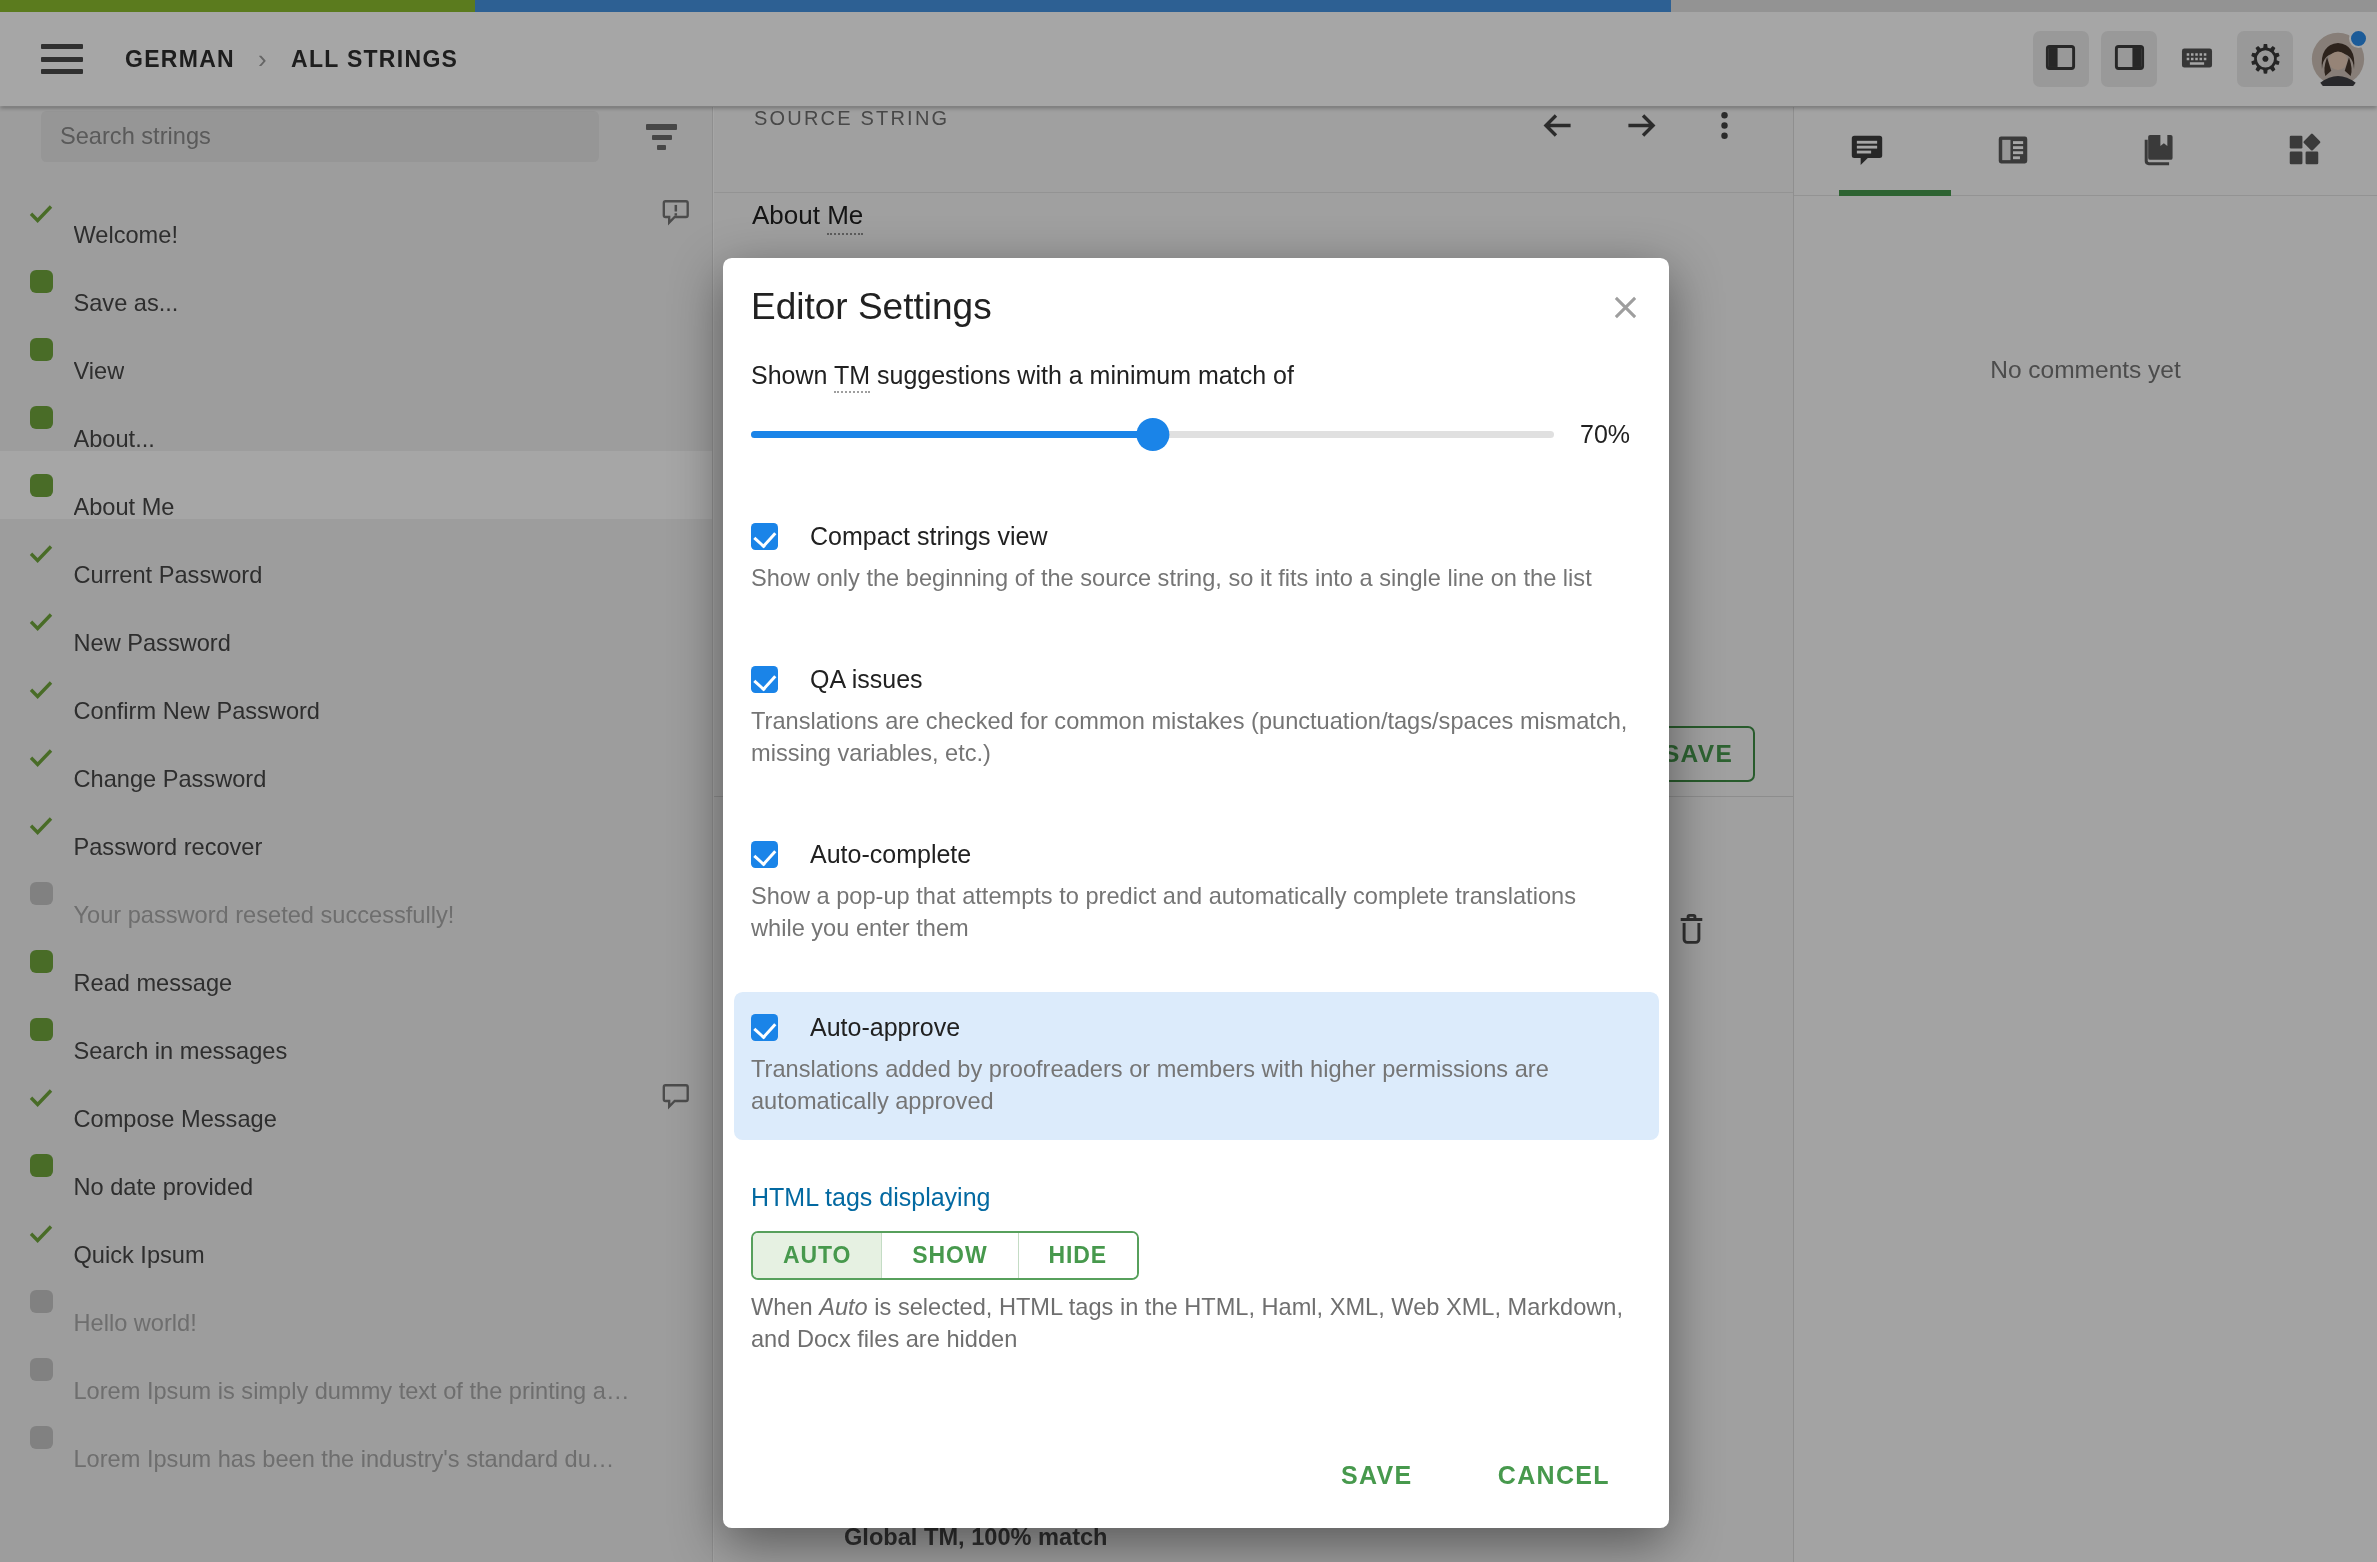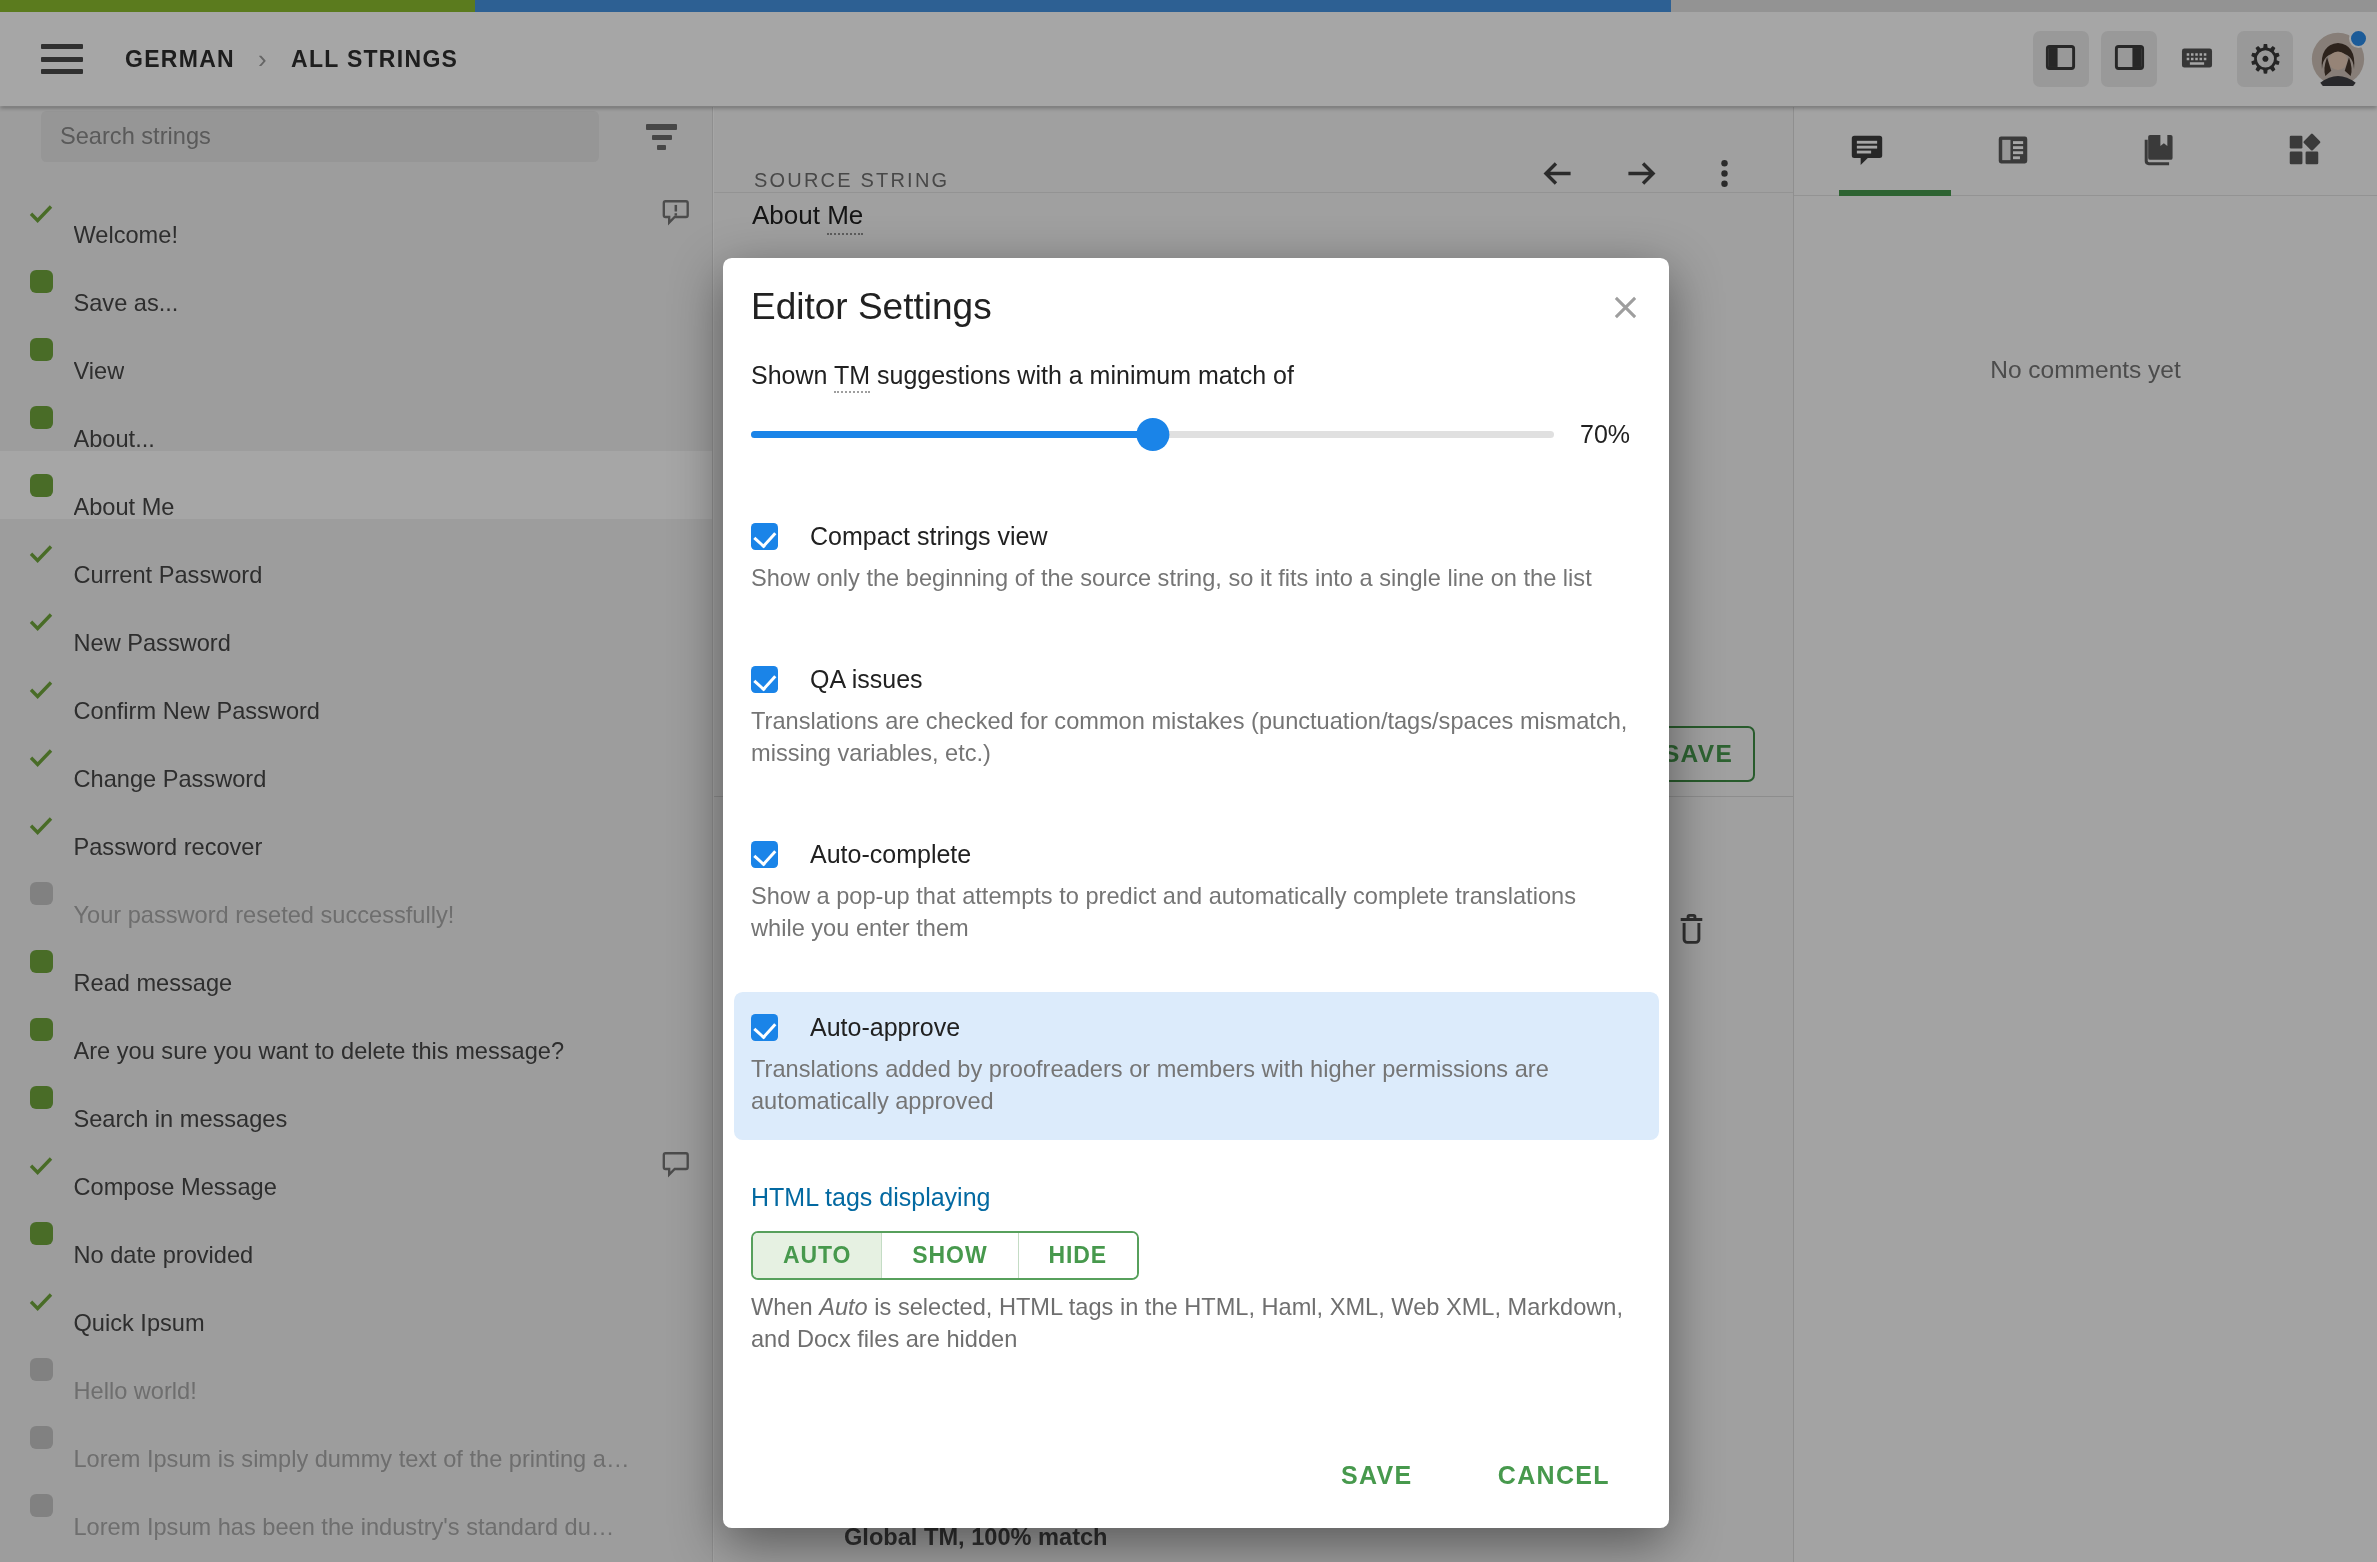--- a/index.html
+++ b/index.html
@@ -51,21 +51,21 @@
   .string-row .status { width:30px; display:flex; align-items:center; justify-content:center; flex:none; }
   .string-row .sq { width:23px; height:23px; border-radius:6.1px; background:#70a73d; }
   .string-row.muted .sq { background:#c6c6c6; }
   .string-row .label { margin-left:17.5px; font-size:23.6px; color:#474747; white-space:nowrap; overflow:hidden;
                        text-overflow:ellipsis; max-width:560px;margin-top:45px; }
   .string-row.muted .label { color:#a9a9a9; }
   .row-bubble { position:absolute; right:21px; top:50%; transform:translateY(-50%); }
 
   
   .main-header { position:absolute; top:0; left:0; right:0; height:86px; border-bottom:0.9px solid #e2e2e2;
-                 display:flex; align-items:flex-end; }
+                 display:flex; align-items:flex-start; }
   .main-header .col-title { margin-left:40px; font-size:20px; letter-spacing:2.2px; color:#6f6f6f; }
   .main-header .nav { position:absolute; right:51px; display:flex; align-items:center; gap:47px; }
   .nav .nav-btn { cursor:pointer; display:flex; align-items:center; }
   .source-line { position:absolute; top:93px; left:38px; font-size:26px; color:#212121; }
   .source-line .term { border-bottom:2.6px dotted #8f8f8f; padding-bottom:2.6px; }
 
   .save-outline-btn { position:absolute; top:619px; left:927px; width:114px; height:56px; border:2.6px solid #3e8d44;
                       border-radius:7px; color:#47994d; font-size:24.5px; font-weight:700; letter-spacing:1.3px;
                       display:flex; align-items:center; justify-content:center; background:transparent; cursor:pointer; }
   .main-divider { position:absolute; top:689px; left:0; right:0; border-top:0.9px solid #d9d9d9; }
@@ -276,26 +276,20 @@
       <div class="string-row">
         <span class="status">
           <span class="sq"></span>
         </span>
         <span class="label">Read message</span>
       </div>
       <div class="string-row">
         <span class="status">
           <span class="sq"></span>
         </span>
-        <span class="label">Are you sure you want to delete this message?</span>
-      </div>
-      <div class="string-row">
-        <span class="status">
-          <span class="sq"></span>
-        </span>
         <span class="label">Search in messages</span>
       </div>
       <div class="string-row">
         <span class="status">
   <svg width="30" height="30" viewBox="0 0 24 24">
             <path d="M4 12.6 L9.3 18 L20 6.8" fill="none" stroke="#70a73d" stroke-width="2.7"></path>
           </svg>
 </span>
         <span class="label">Compose Message</span>
         <span class="row-bubble">

